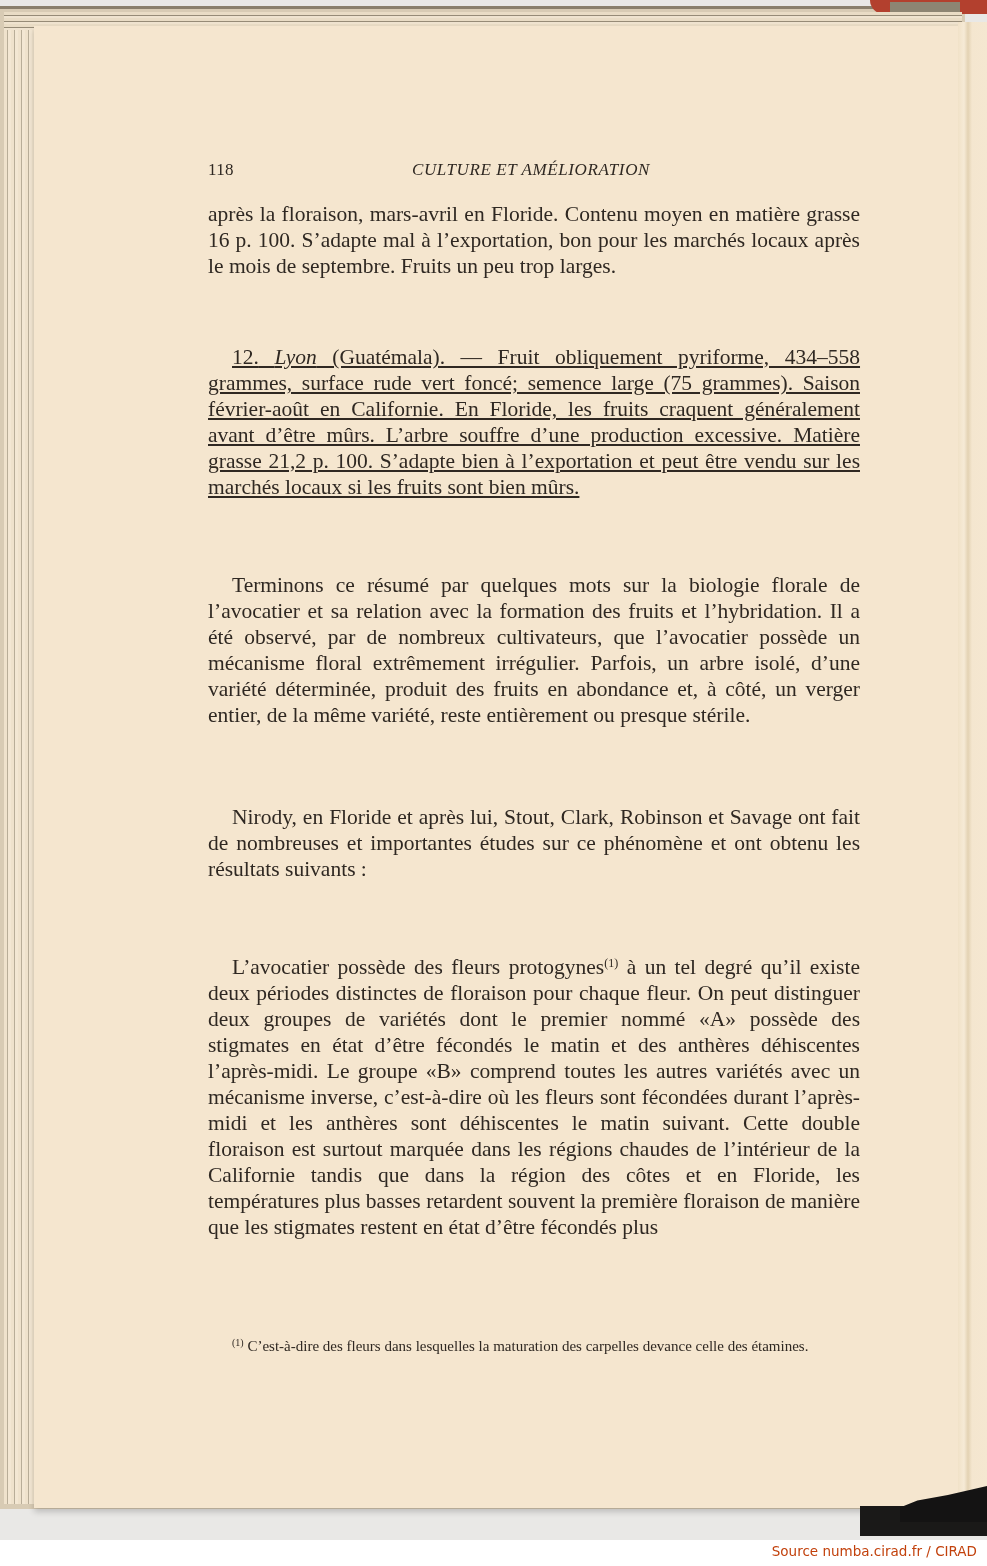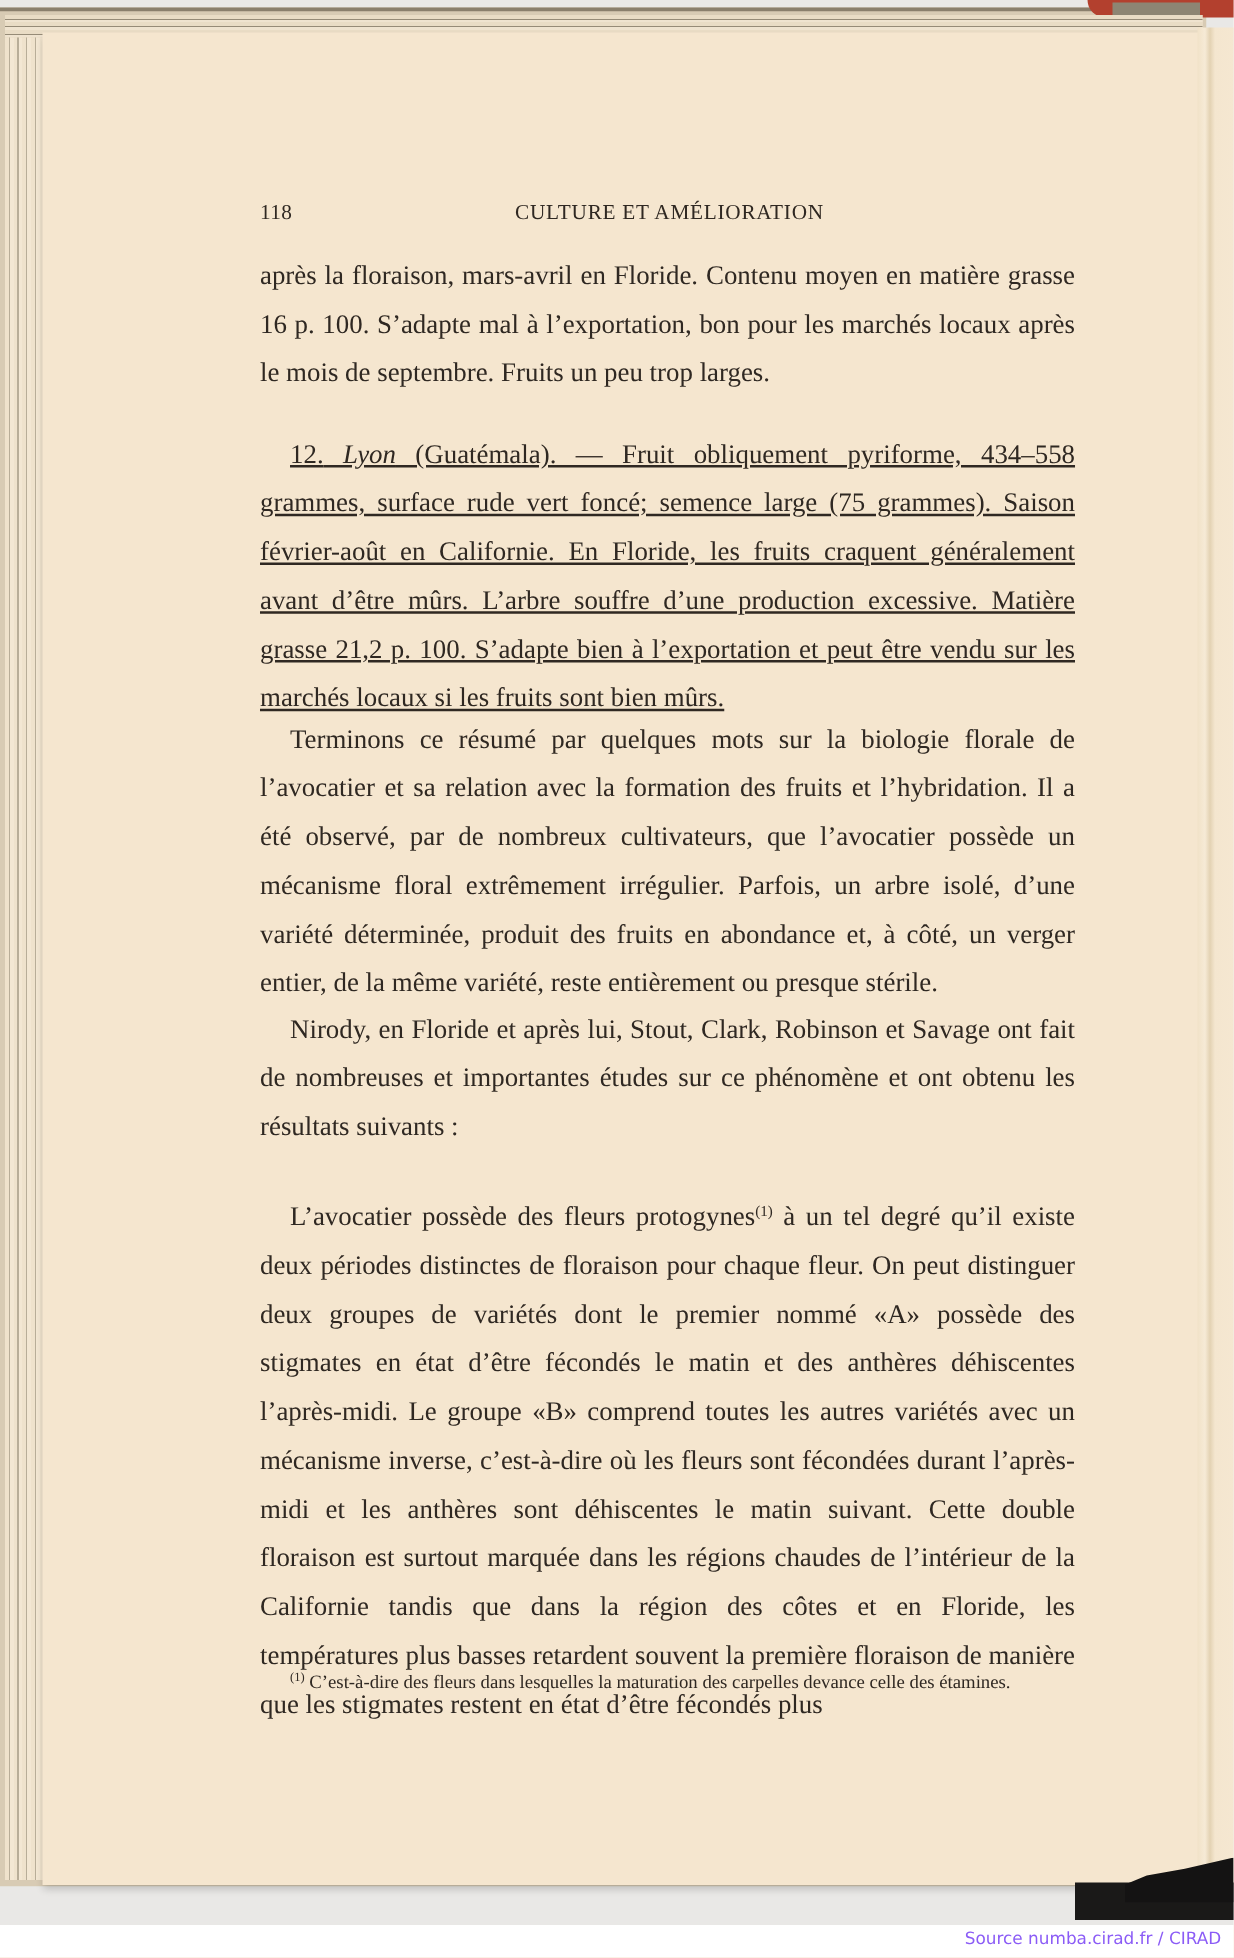--- a/index.html
+++ b/index.html
@@ -23,29 +23,29 @@
     }
     .gutter { position:absolute; left:958px; top:22px; width:29px; height:1486px;
       background:linear-gradient(90deg, #f1e2c8 0, #f6ead6 6px, #e3d2b3 10px, #f4e6cf 14px, #f5e7d1 29px);
     }
     .binding-dark { position:absolute; left:900px; top:1486px; width:87px; height:36px; background:#141313;
       clip-path: polygon(0 60%, 20% 40%, 55% 25%, 100% 0, 100% 100%, 0 100%); }
     .binding-dark2 { position:absolute; left:860px; top:1506px; width:127px; height:30px; background:#1a1918; }
     .text-area { position:absolute; left:208px; top:0; width:652px; color:#2f2822; }
     .running-head { position:absolute; top:160px; left:0; width:652px; height:24px; font-size:17px; letter-spacing:0.3px; }
     .page-num { position:absolute; left:0; top:0; }
-    .head-title { position:absolute; left:204px; top:0; letter-spacing:0.6px; }
-    .body-block { position:absolute; left:0; width:652px; font-size:21.5px; line-height:39px; text-align:justify; }
+    .head-title { position:absolute; left:204px; top:0; letter-spacing:0.6px;font-style:italic; }
+    .body-block { position:absolute; left:0; width:652px; font-size:21.5px; line-height:26px; text-align:justify; }
     .body-block p { margin:0; }
     .indent { text-indent:24px; }
     .ital { font-style:italic; }
     .sup { font-size:12px; vertical-align:7px; }
     .footnote { position:absolute; left:0; top:1322px; width:652px; font-size:15px; line-height:22px; text-align:justify; }
     .footnote p { margin:10px; text-indent:14px; }
-    .credit { position:absolute; right:10px; top:1543px; font-family:"DejaVu Sans", sans-serif; font-size:13.5px; color:#8b5cf6; }
+    .credit { position:absolute; right:10px; top:1543px; font-family:"DejaVu Sans", sans-serif; font-size:13.5px; color:#c2410c; }
   </style>
 </head>
 <body>
 
 <div class="scan-bg"></div>
 <div class="book-edge"></div>
 <div class="top-red"></div>
 <div class="top-cloth"></div>
 <div class="page-stack"></div>
 <div class="stack-top"></div>

